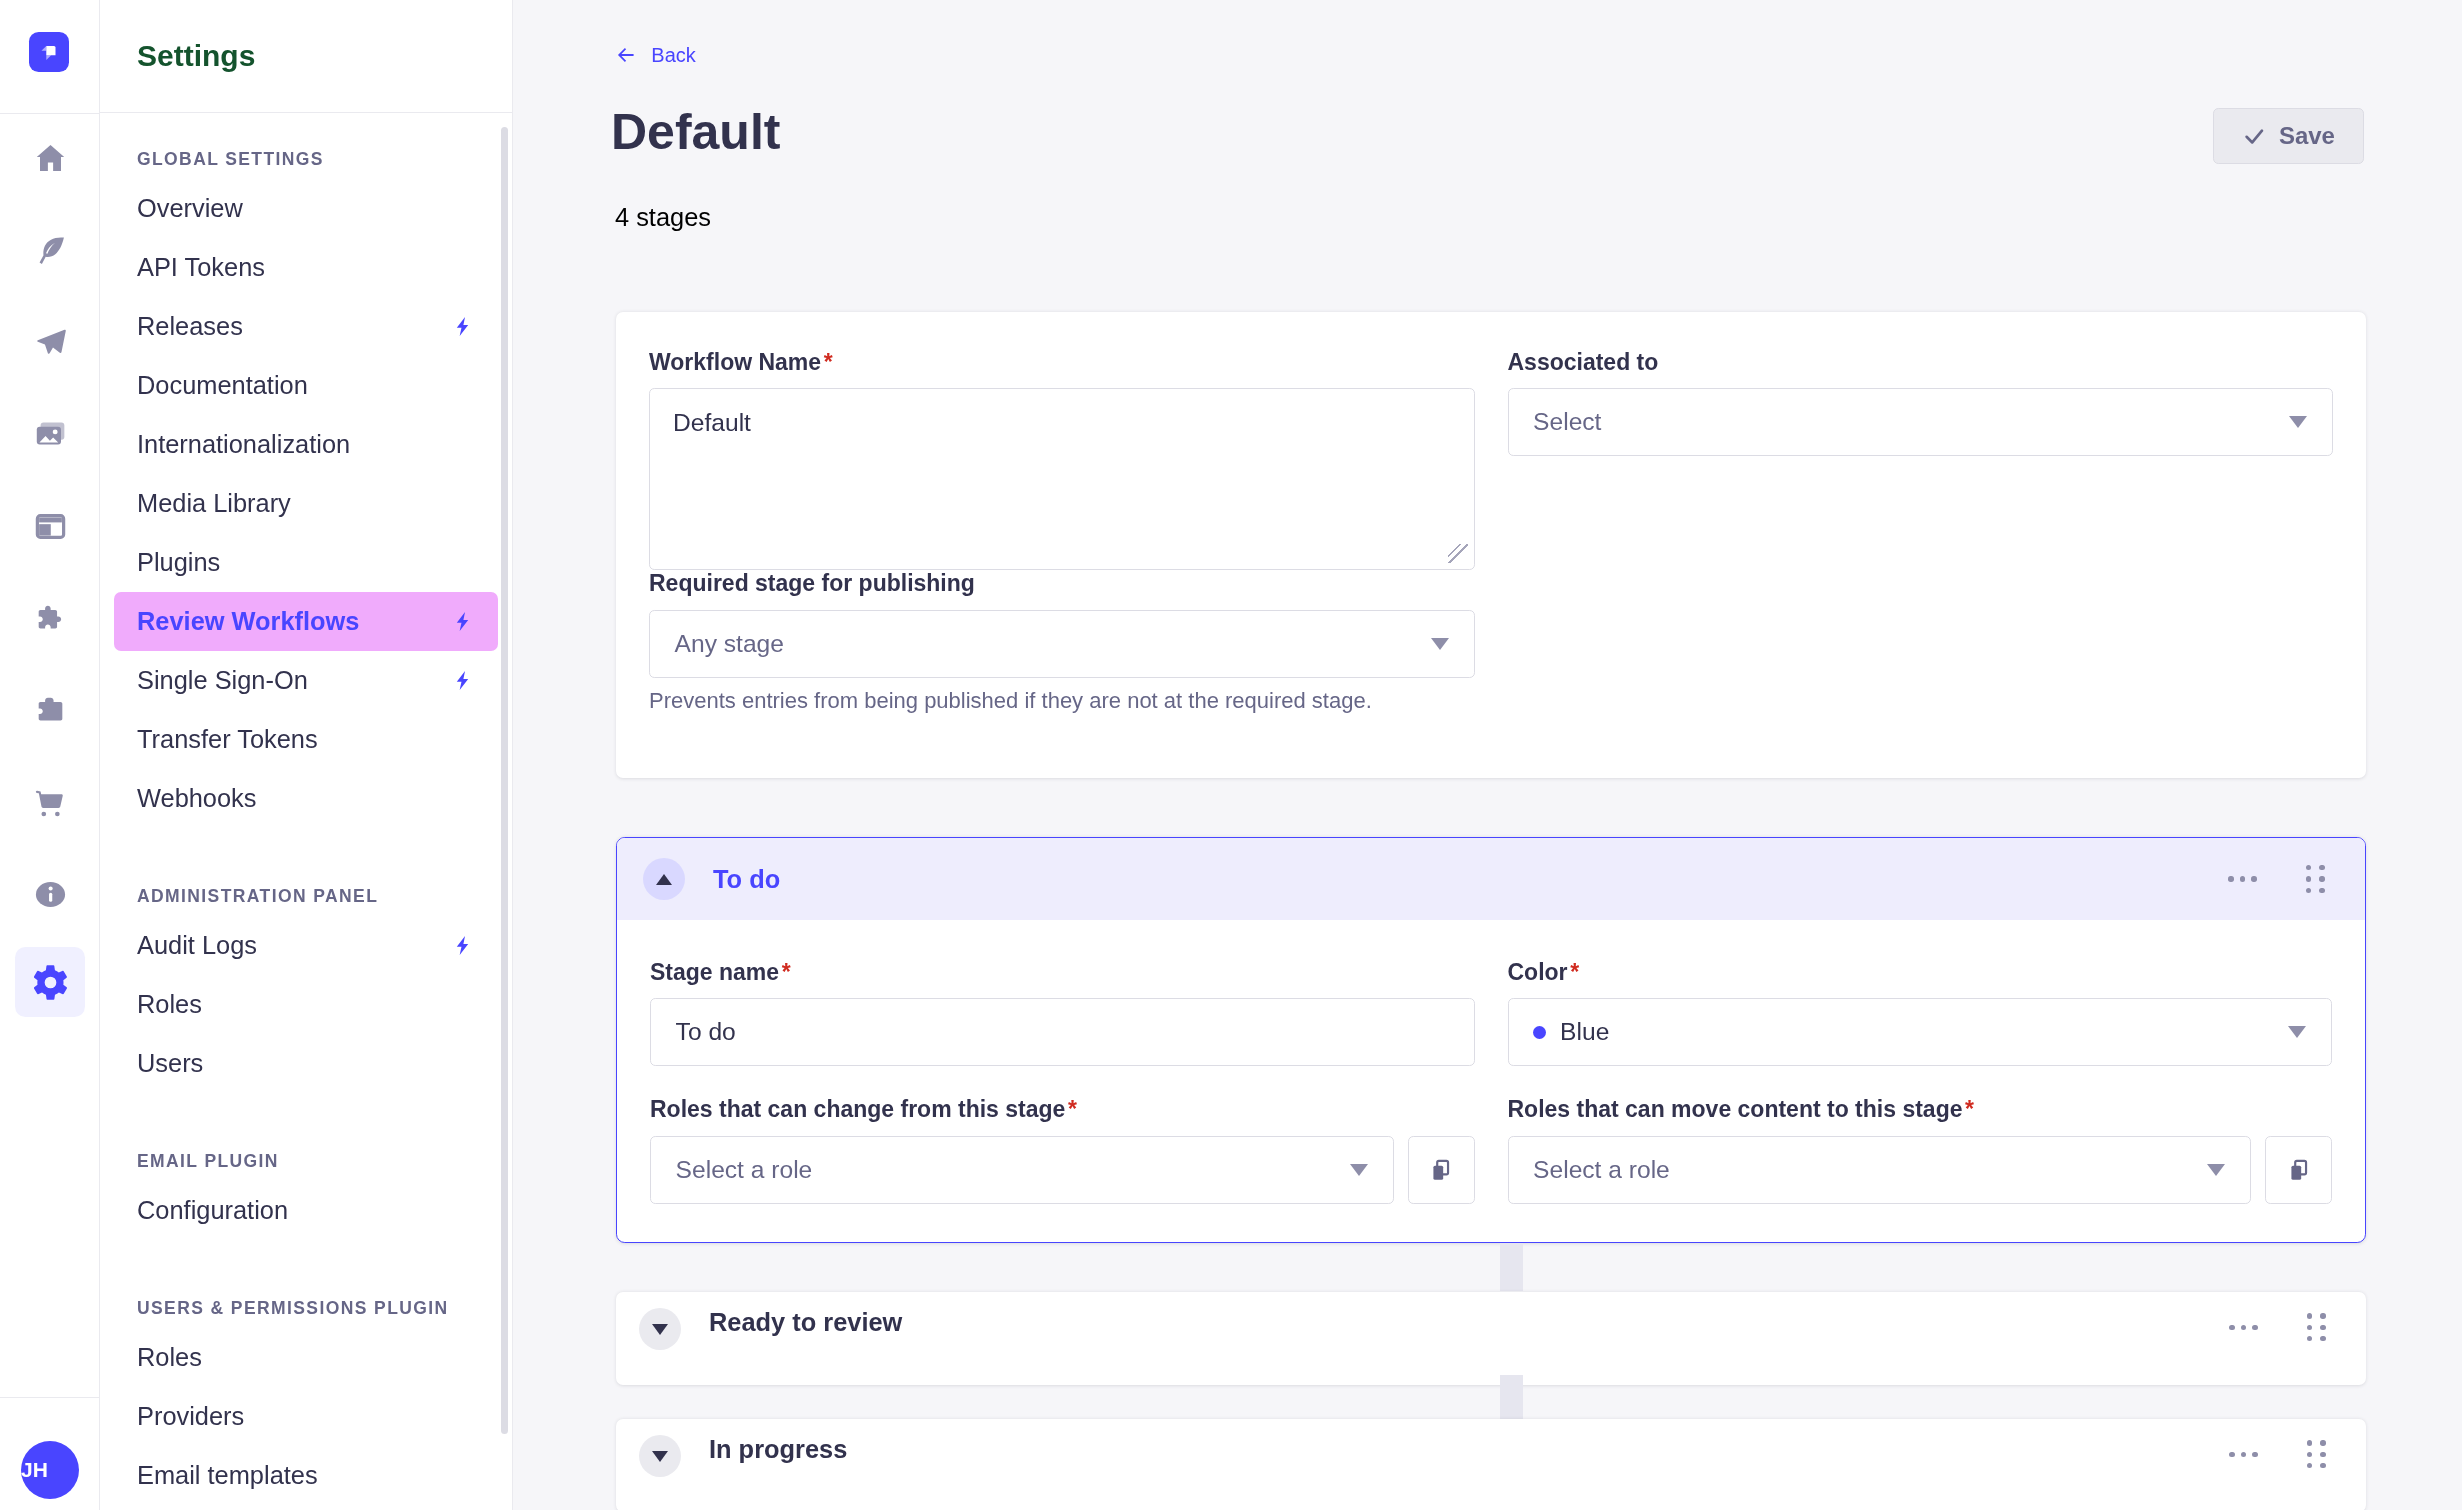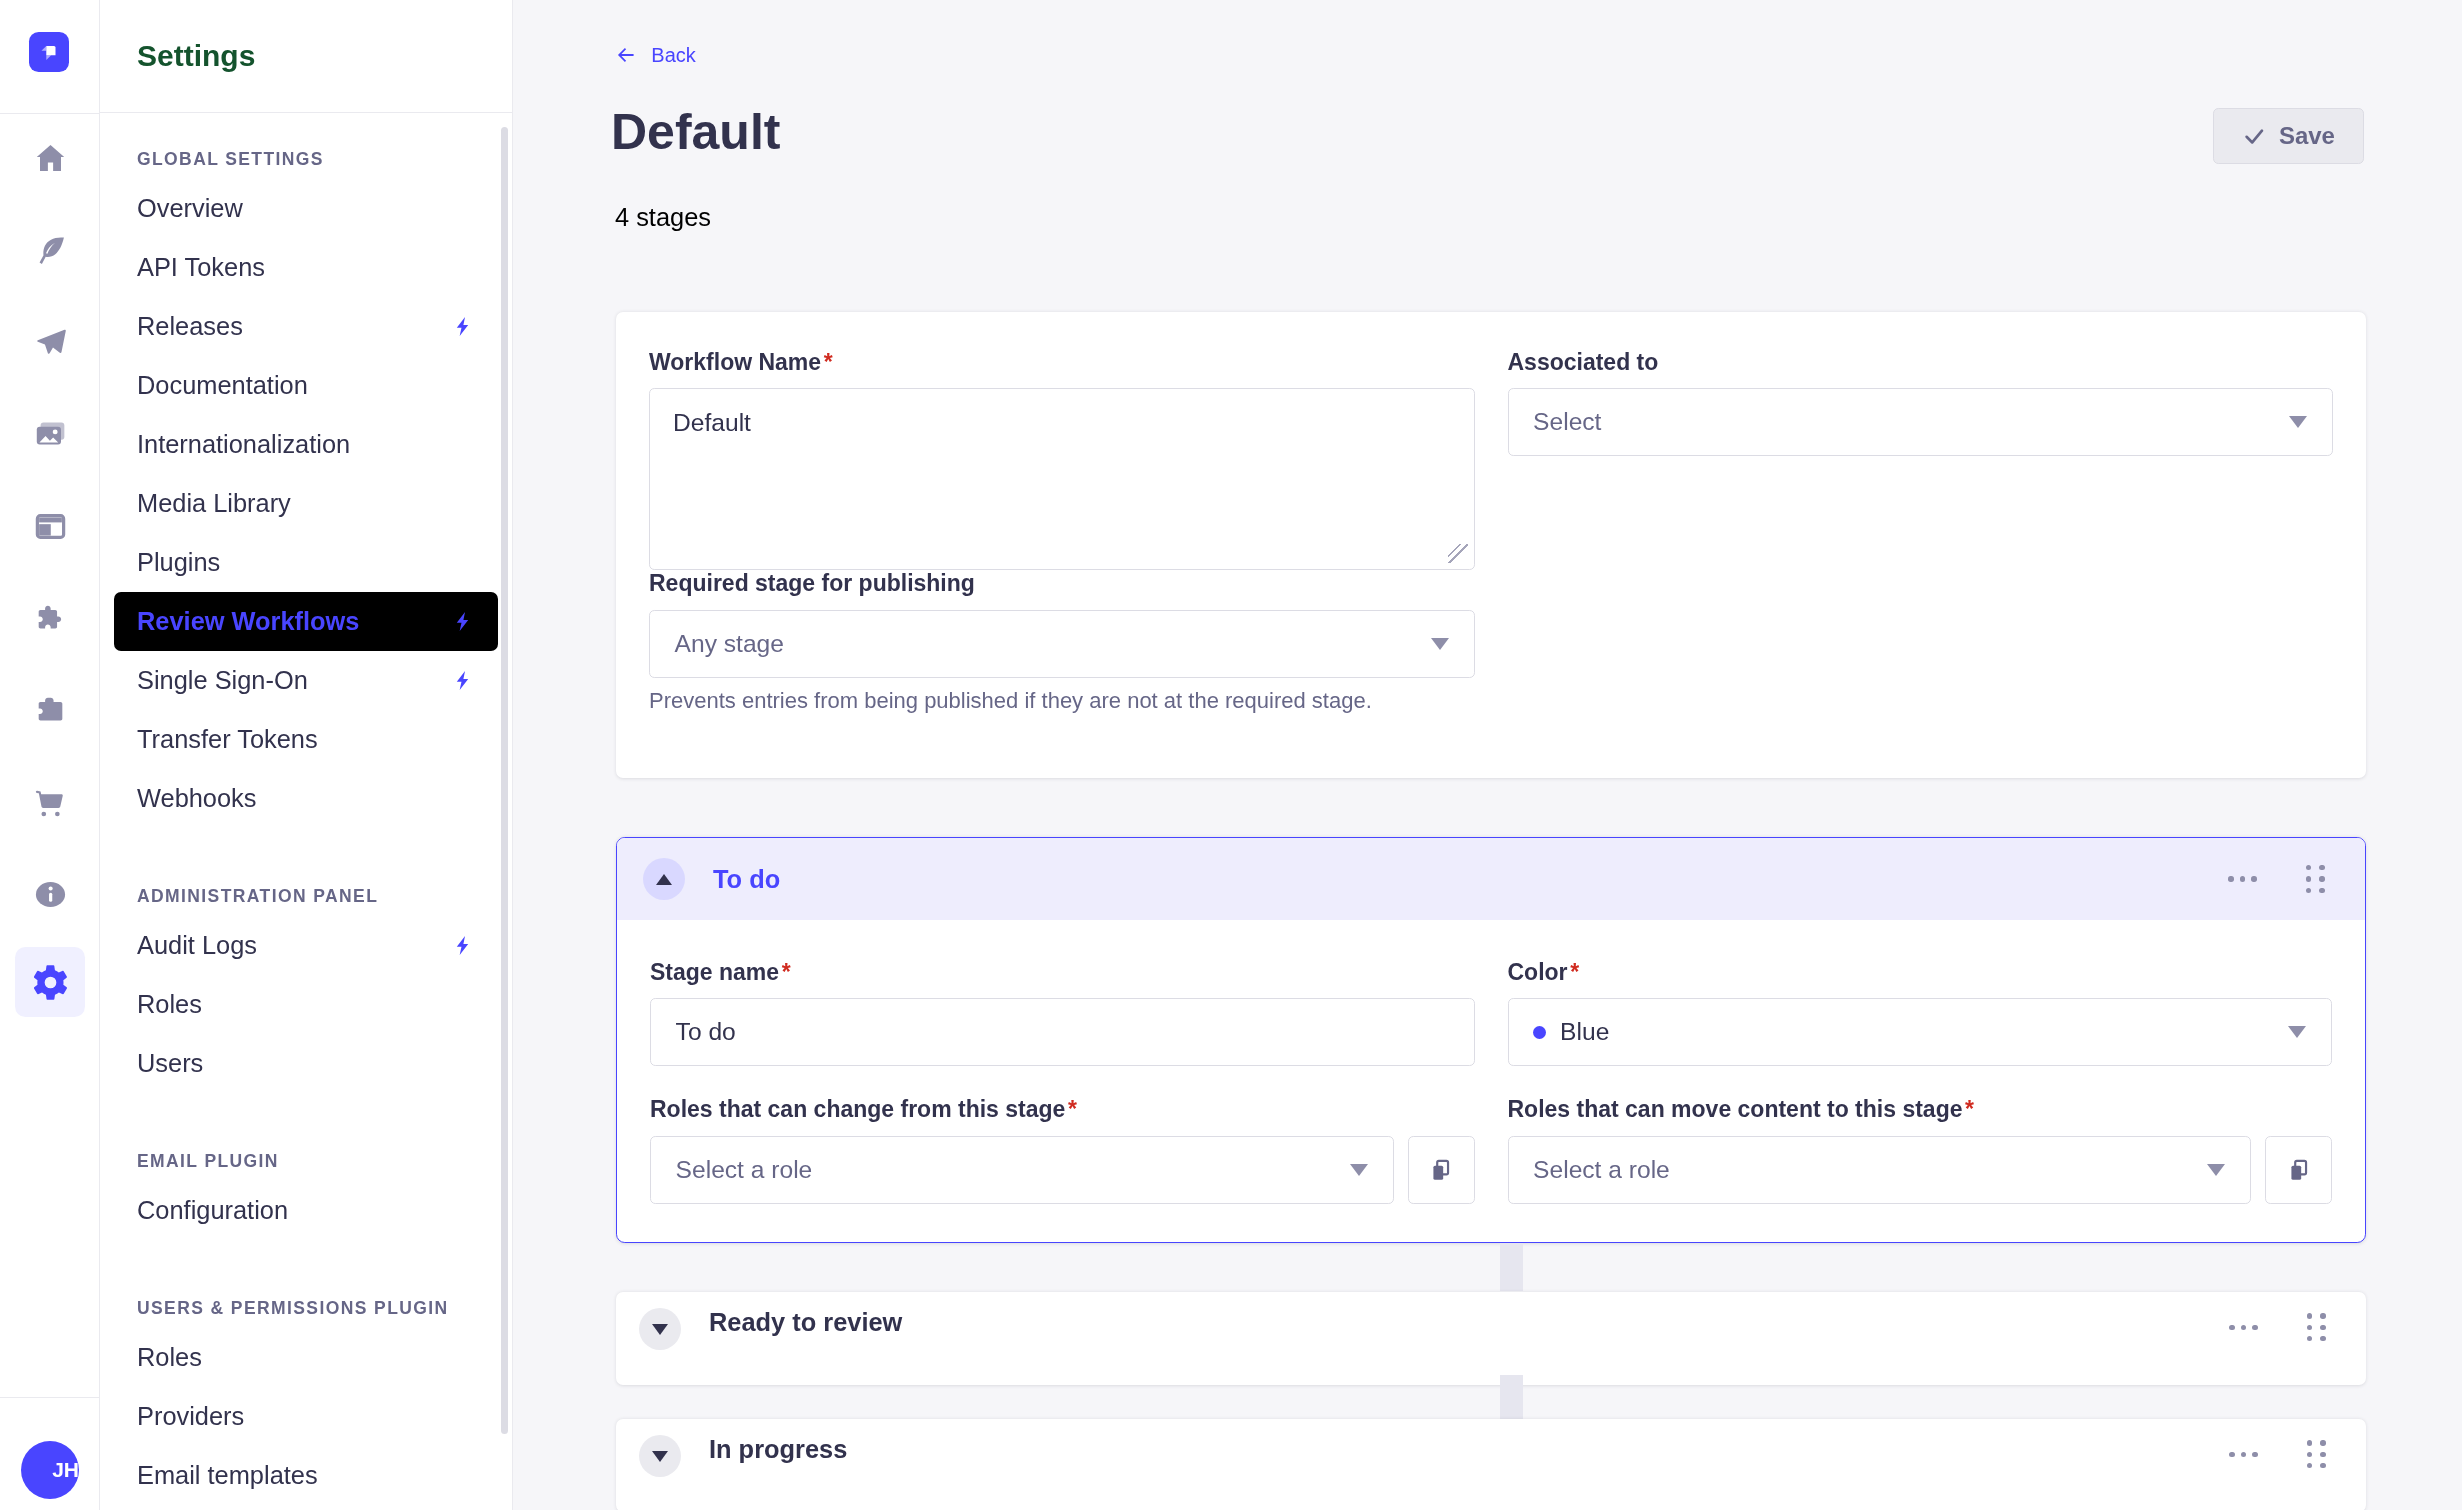--- a/index.html
+++ b/index.html
@@ -9,32 +9,32 @@
 
   
   .rail { position:absolute; left:0; top:0; width:100px; height:1510px; background:#fff; border-right:0.9px solid #eaeaef; }
   .rail-divider-top { position:absolute; left:0; top:113px; width:100px; height:0.9px; background:#eaeaef; }
   .logo { position:absolute; left:29px; top:32px; width:40px; height:40px; border-radius:9.6px; background:#4945ff; display:flex; align-items:center; justify-content:center; }
   .rail-btn { position:absolute; left:29px; width:42px; height:42px; display:flex; align-items:center; justify-content:center; background:none; border:none; cursor:pointer; }
   .rail-btn svg { width:35px; height:35px; }
   .rail-active { position:absolute; left:15px; top:947px; width:70px; height:70px; background:#f0f0ff; border-radius:10.5px; display:flex; align-items:center; justify-content:center; border:none; cursor:pointer; }
   .rail-active svg { width:39px; height:39px; }
   .rail-divider-bottom { position:absolute; left:0; top:1397px; width:100px; height:0.9px; background:#eaeaef; }
-  .avatar { position:absolute; left:21px; top:1441px; width:58px; height:58px; border-radius:50%; background:#4945ff; color:#fff; font-size:21px; font-weight:700; display:flex; align-items:center; justify-content:flex-end; border:none; cursor:pointer; }
+  .avatar { position:absolute; left:21px; top:1441px; width:58px; height:58px; border-radius:50%; background:#4945ff; color:#fff; font-size:21px; font-weight:700; display:flex; align-items:center; justify-content:flex-start; border:none; cursor:pointer; }
 
   
   .sidebar { position:absolute; left:100px; top:0; width:413px; height:1510px; background:#fff; border-right:0.9px solid #eaeaef; }
   .sb-header { height:113px; display:flex; align-items:center; padding-left:37px; border-bottom:0.9px solid #eaeaef; }
   .sb-title { font-size:30px; font-weight:700; color:#14532d; }
   .sb-list { padding-top:3.5px; }
   .s-head { height:39px; margin:49px 14px 0; padding:0 23px; display:flex; align-items:center; font-size:17.5px; font-weight:700; letter-spacing:0.08em; color:#666687; }
   .s-head:first-child { margin-top:23px; }
   .s-item { height:59px; margin:0 14px; padding:0 23px; display:flex; align-items:center; border-radius:7px; font-size:25.4px; color:#32324d; cursor:pointer; }
   .s-item .bolt { margin-left:auto; display:flex; }
-  .s-item.active { background:#000000; color:#4945ff; font-weight:700; }
+  .s-item.active { background:#f0abfc; color:#4945ff; font-weight:700; }
   .sb-scroll { position:absolute; right:4.4px; top:127px; width:7px; height:1307px; border-radius:3.5px; background:#dcdce4; }
 
   
   .main { position:absolute; left:513px; top:0; width:1949px; height:1510px; background:#f6f6f9; }
   .back { position:absolute; left:100px; top:42px; display:flex; align-items:center; gap:12.3px; font-size:20px; font-weight:500; color:#4945ff; text-decoration:none; cursor:pointer; background:none; border:none; }
   .page-title { position:absolute; left:98px; top:103px; font-size:50px; font-weight:700; color:#32324d; }
   .subtitle { position:absolute; left:102px; top:203px; font-size:25.4px; color:#000000; }
   .save-btn { position:absolute; left:1700px; top:108px; width:151px; height:56px; background:#eaeaef; border:0.9px solid #dcdce4; border-radius:5.3px; display:flex; align-items:center; justify-content:center; gap:12.3px; font-size:24px; font-weight:700; color:#666687; cursor:pointer; }
 
   .card { position:absolute; left:103px; width:1750px; background:#fff; border-radius:7px; box-shadow:0 0.9px 3.5px rgba(33,33,52,.12); }

